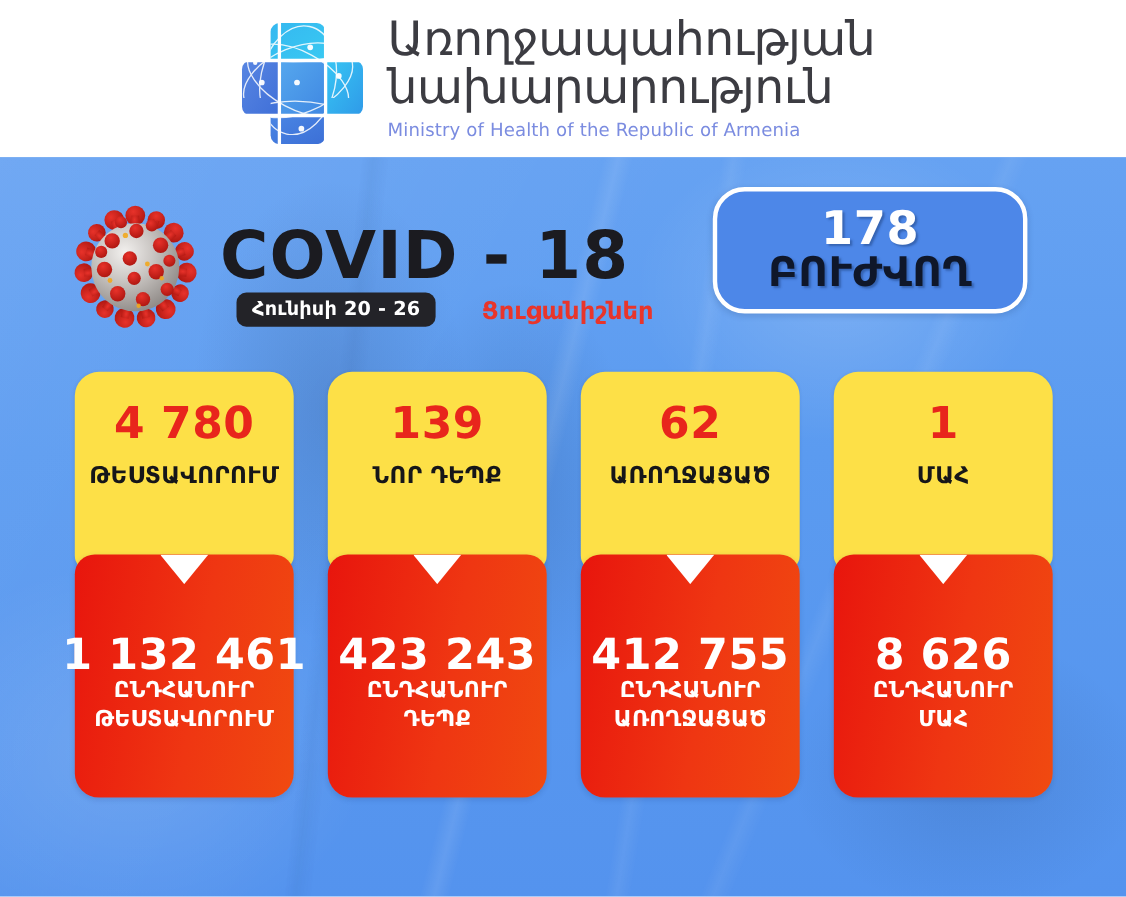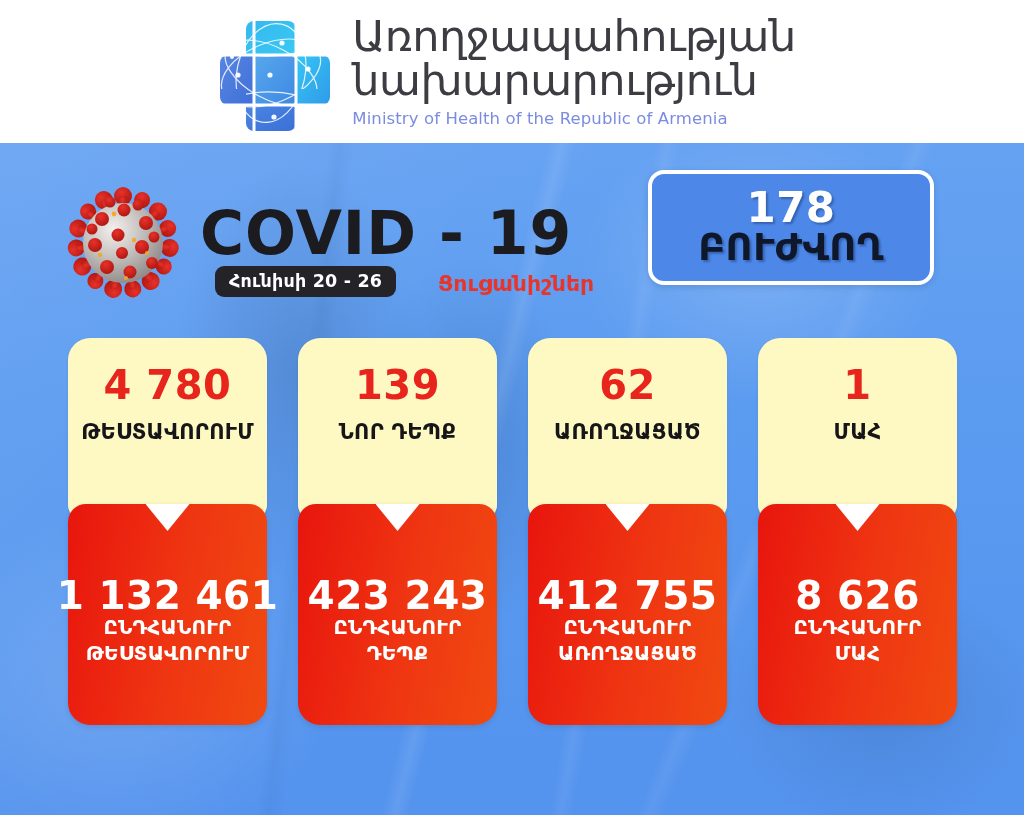--- a/index.html
+++ b/index.html
@@ -86,21 +86,21 @@
     font-family:"DejaVu Sans", sans-serif;
     font-size:22px; font-weight:bold; color:#e8352b;
     white-space:nowrap;
   }
 
   
   #recovering-badge {
     position:absolute; left:648px; top:27px; width:286px; height:115px;
     background:#4d87e8;
     border:4px solid #ffffff;
-    border-radius:16px;
+    border-radius:29px;
     display:flex; flex-direction:column;
     align-items:center; justify-content:center;
     box-shadow:0 2px 6px rgba(20,50,100,0.18);
   }
   #recovering-number {
     font-family:"DejaVu Sans", sans-serif;
     font-size:42px; font-weight:bold; color:#ffffff; line-height:1.02;
     text-shadow:2px 2px 2px rgba(25,55,110,0.45);
     letter-spacing:0.5px;
   }
@@ -110,21 +110,21 @@
     text-shadow:2px 2px 2px rgba(25,55,110,0.45);
     letter-spacing:0.5px;
   }
 
   
   #cards { position:absolute; left:0; top:195px; width:1024px; height:390px; }
   .card { position:absolute; top:0; width:199px; height:387px; }
 
   .card-top {
     position:absolute; left:0; top:0; width:199px; height:181px;
-    background:#fef9c3;
+    background:#fde047;
     border-radius:22px 22px 14px 14px;
     display:flex; flex-direction:column; align-items:center;
     padding-top:27px;
     box-shadow:0 1px 3px rgba(20,50,100,0.10);
   }
   .card-top-number {
     font-family:"DejaVu Sans", sans-serif;
     font-size:40px; font-weight:bold; color:#e8251c; line-height:1;
     letter-spacing:0.5px;
   }
@@ -354,21 +354,21 @@
               <circle cx="52" cy="37" r="2.4"></circle>
                 <circle cx="72" cy="63" r="2.2"></circle>
               <circle cx="38" cy="78" r="2.2"></circle>
                 <circle cx="85" cy="76" r="2"></circle>
               <circle cx="64" cy="101" r="2"></circle>
             </g>
           </g>
         </svg>
       </div>
 
-      <div id="covid-title">COVID - 19</div>
+      <div id="covid-title">COVID - 18</div>
       <div id="date-badge">Հունիսի 20 - 26</div>
       <div id="indicators-word">Ցուցանիշներ</div>
     </div>
 
     <div id="recovering-badge">
       <div id="recovering-number">178</div>
       <div id="recovering-label">ԲՈՒԺՎՈՂ</div>
     </div>
 
     <div id="cards">

